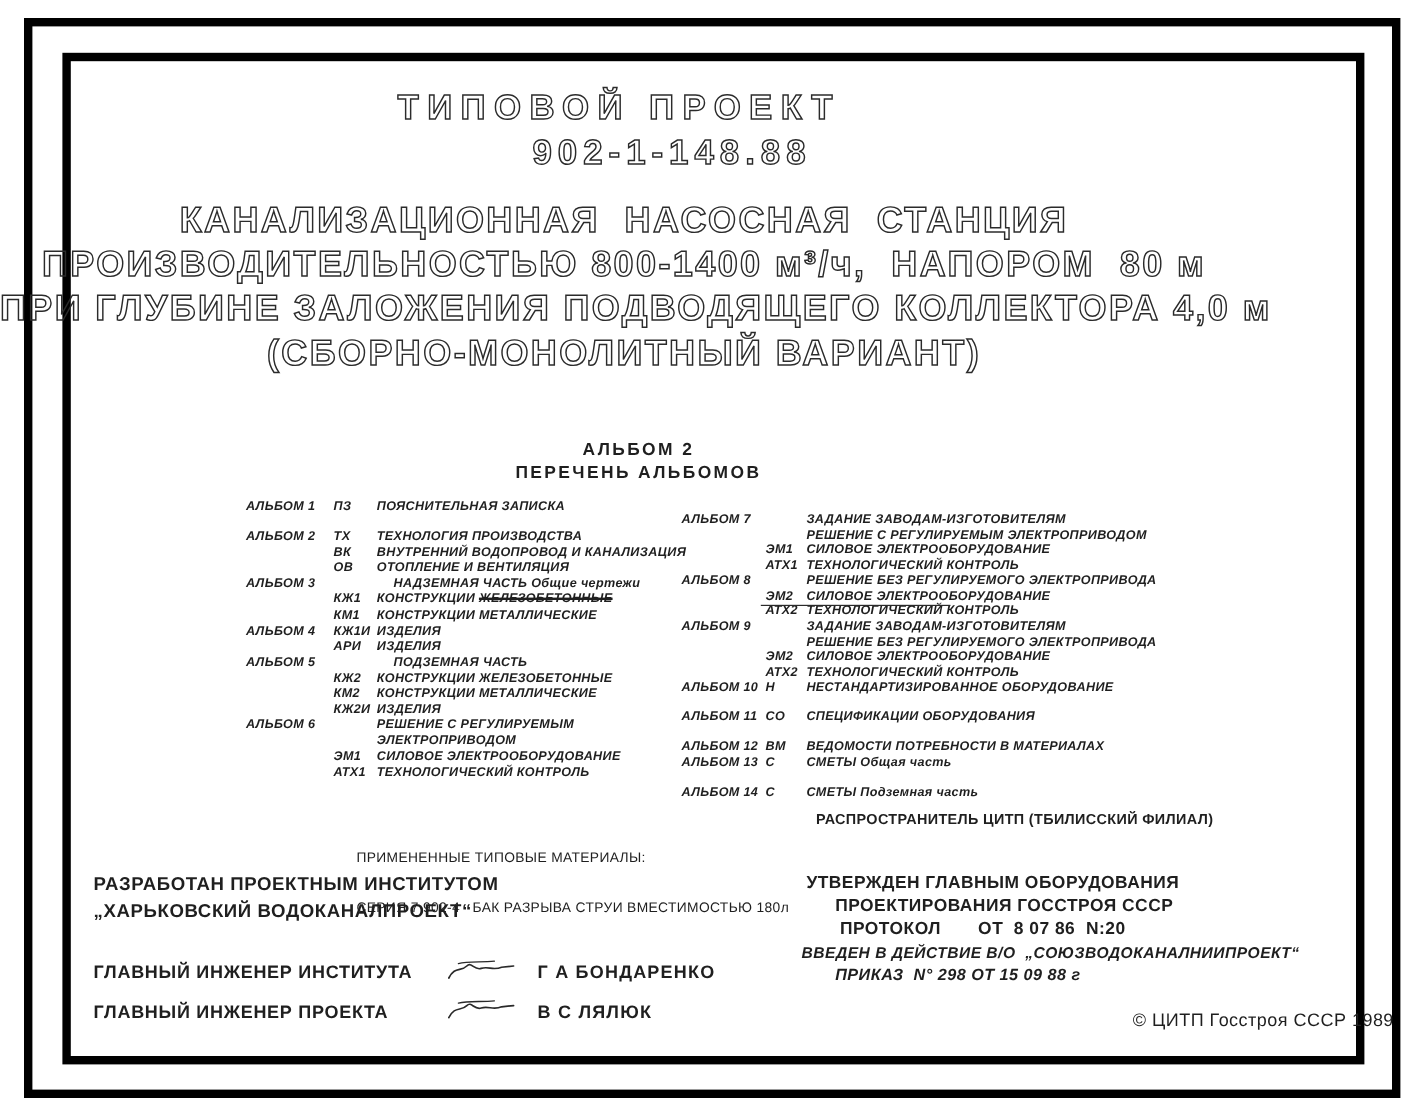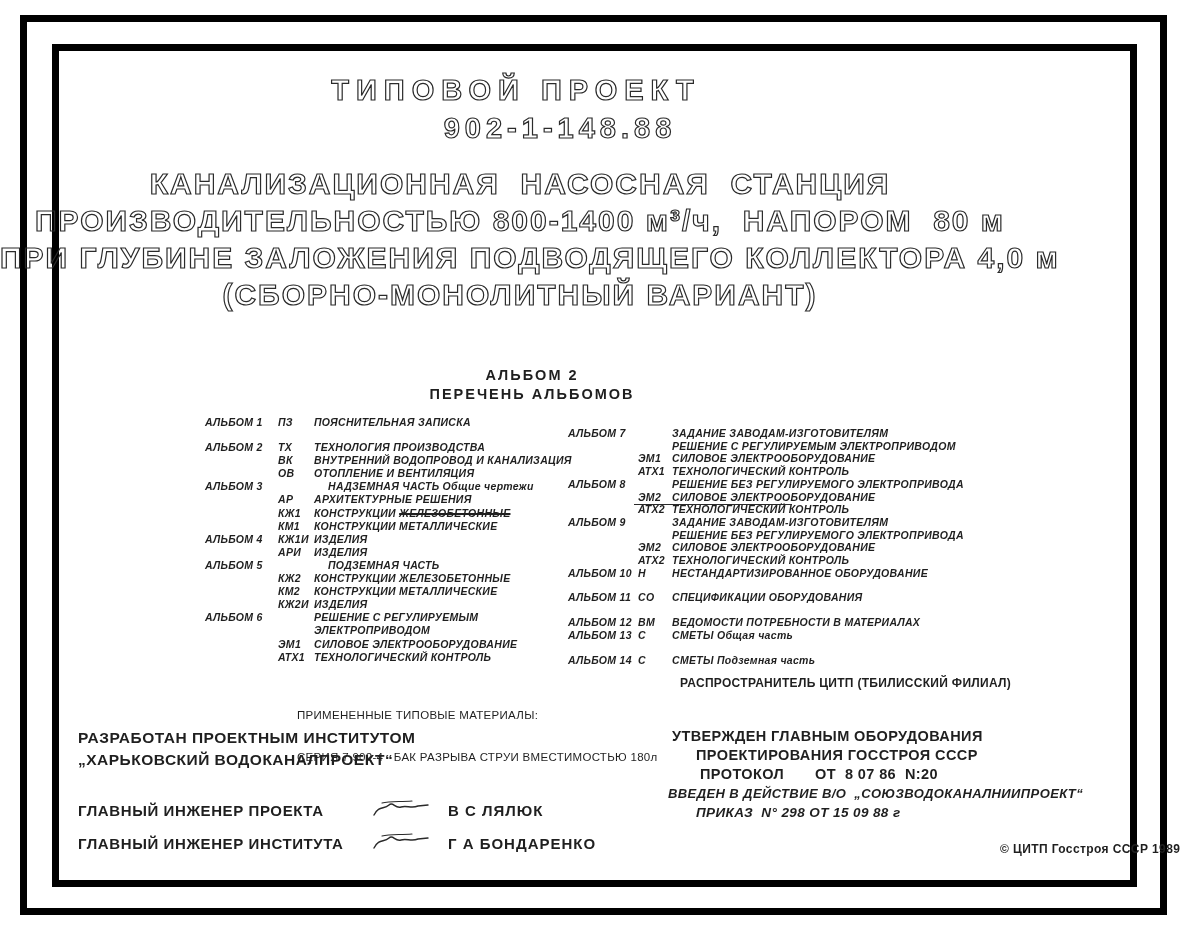--- a/index.html
+++ b/index.html
@@ -53,21 +53,21 @@
   .sig-name{font-weight:700;font-size:15px;letter-spacing:1px;}
 
   .approval{position:absolute;left:668px;top:727px;font-weight:700;font-size:14.5px;line-height:19px;letter-spacing:.4px;}
   .approval div{white-space:pre;}
   .appr-l1{padding-left:4px;}
   .appr-l2{padding-left:28px;}
   .appr-l3{padding-left:32px;}
   .appr-l4{font-style:italic;font-size:13px;padding-left:0;}
   .appr-l5{font-style:italic;font-size:13.5px;padding-left:28px;}
 
-  .copyright{position:absolute;left:1000px;top:842px;font-weight:700;font-size:12px;letter-spacing:.4px;}
+  .copyright{position:absolute;left:944px;top:842px;font-weight:400;font-size:15px;letter-spacing:.4px;}
 </style>
 </head>
 <body>
 
 <div class="frame frame-outer"></div>
 <div class="frame frame-inner"></div>
 
 <div class="doc-kind outline">ТИПОВОЙ ПРОЕКТ</div>
 <div class="doc-number outline">902-1-148.88</div>
 
@@ -106,25 +106,20 @@
       <span class="alb-code">ОВ</span>
       <span class="alb-desc"><span>ОТОПЛЕНИЕ И ВЕНТИЛЯЦИЯ</span><span class="strike"></span></span>
     </div>
     <div class="alb-row indent">
       <span class="alb-label">АЛЬБОМ 3</span>
       <span class="alb-code"></span>
       <span class="alb-desc"><span>НАДЗЕМНАЯ ЧАСТЬ Общие чертежи</span><span class="strike"></span></span>
     </div>
     <div class="alb-row">
       <span class="alb-label"></span>
-      <span class="alb-code">АР</span>
-      <span class="alb-desc"><span>АРХИТЕКТУРНЫЕ РЕШЕНИЯ</span><span class="strike"></span></span>
-    </div>
-    <div class="alb-row">
-      <span class="alb-label"></span>
       <span class="alb-code">КЖ1</span>
       <span class="alb-desc"><span>КОНСТРУКЦИИ </span><span class="strike">ЖЕЛЕЗОБЕТОННЫЕ</span></span>
     </div>
     <div class="alb-row">
       <span class="alb-label"></span>
       <span class="alb-code">КМ1</span>
       <span class="alb-desc"><span>КОНСТРУКЦИИ МЕТАЛЛИЧЕСКИЕ</span><span class="strike"></span></span>
     </div>
     <div class="alb-row">
       <span class="alb-label">АЛЬБОМ 4</span>
@@ -265,39 +260,39 @@
 </div>
 
 <div class="developer">
   <div>РАЗРАБОТАН ПРОЕКТНЫМ ИНСТИТУТОМ</div>
   <div>„ХАРЬКОВСКИЙ ВОДОКАНАЛПРОЕКТ“</div>
 </div>
 
 <div class="sig-rows">
 
 <div class="sig-row">
+      <span class="sig-role">ГЛАВНЫЙ ИНЖЕНЕР ИНСТИТУТА</span>
+      <span class="sig-mark">
+        <svg viewBox="0 0 70 26" fill="none" xmlns="http://www.w3.org/2000/svg">
+          <path d="M4 18 C9 8 14 13 19 8 C23 4 25 12 31 10 C37 8 41 12 48 9 L58 8" stroke="#2a2a2a" stroke-width="1.4" stroke-linecap="round"></path>
+          <path d="M12 6 C20 4 30 5 42 4" stroke="#2a2a2a" stroke-width="1.1" stroke-linecap="round"></path>
+        </svg>
+      </span>
+      <span class="sig-name">Г А БОНДАРЕНКО</span>
+    </div>
+    <div class="sig-row">
       <span class="sig-role">ГЛАВНЫЙ ИНЖЕНЕР ПРОЕКТА</span>
       <span class="sig-mark">
         <svg viewBox="0 0 70 26" fill="none" xmlns="http://www.w3.org/2000/svg">
           <path d="M4 18 C9 8 14 13 19 8 C23 4 25 12 31 10 C37 8 41 12 48 9 L58 8" stroke="#2a2a2a" stroke-width="1.4" stroke-linecap="round"></path>
           <path d="M12 6 C20 4 30 5 42 4" stroke="#2a2a2a" stroke-width="1.1" stroke-linecap="round"></path>
         </svg>
       </span>
       <span class="sig-name">В С ЛЯЛЮК</span>
     </div>
-    <div class="sig-row">
-      <span class="sig-role">ГЛАВНЫЙ ИНЖЕНЕР ИНСТИТУТА</span>
-      <span class="sig-mark">
-        <svg viewBox="0 0 70 26" fill="none" xmlns="http://www.w3.org/2000/svg">
-          <path d="M4 18 C9 8 14 13 19 8 C23 4 25 12 31 10 C37 8 41 12 48 9 L58 8" stroke="#2a2a2a" stroke-width="1.4" stroke-linecap="round"></path>
-          <path d="M12 6 C20 4 30 5 42 4" stroke="#2a2a2a" stroke-width="1.1" stroke-linecap="round"></path>
-        </svg>
-      </span>
-      <span class="sig-name">Г А БОНДАРЕНКО</span>
-    </div>
   </div>
 
 <div class="approval">
   <div class="appr-l1">УТВЕРЖДЕН ГЛАВНЫМ ОБОРУДОВАНИЯ</div>
   <div class="appr-l2">ПРОЕКТИРОВАНИЯ ГОССТРОЯ СССР</div>
   <div class="appr-l3">ПРОТОКОЛ       ОТ  8 07 86  N:20</div>
   <div class="appr-l4">ВВЕДЕН В ДЕЙСТВИЕ В/О  „СОЮЗВОДОКАНАЛНИИПРОЕКТ“</div>
   <div class="appr-l5">ПРИКАЗ  N° 298 ОТ 15 09 88 г</div>
 </div>
 

